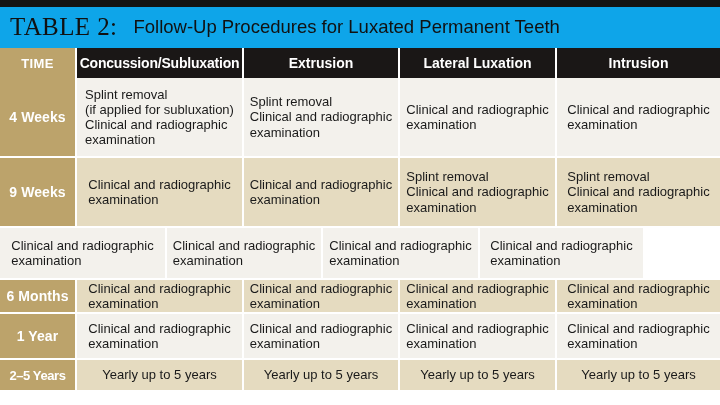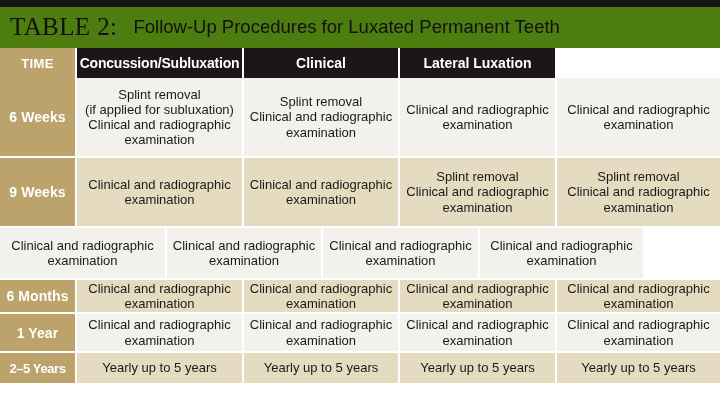--- a/index.html
+++ b/index.html
@@ -34,21 +34,21 @@
     background: #141414;
   }
 
   
   .title-bar {
     position: absolute;
     top: 7px;
     left: 0;
     width: 720px;
     height: 41px;
-    background: #4d7c0f;
+    background: #0ea5e9;
     display: flex;
     align-items: center;
     padding-left: 10px;
     box-sizing: border-box;
     white-space: nowrap;
   }
   .title-label {
     font-family: "Liberation Serif", "DejaVu Serif", serif;
     font-size: 25px;
     letter-spacing: 0.4px;
@@ -81,21 +81,20 @@
     width: 720px;
     box-sizing: border-box;
     align-items: stretch;
   }
 
   .cell {
     box-sizing: border-box;
     display: flex;
     align-items: center;
     justify-content: center;
-    text-align: center;
     padding: 2px 4px;
     overflow: hidden;
   }
 
   
   .col-time { width: 77px; flex: 0 0 77px; }
   .col-1    { width: 167px; flex: 0 0 167px; }
   .col-2    { width: 156px; flex: 0 0 156px; }
   .col-3    { width: 157px; flex: 0 0 157px; }
   .col-4    { width: 163px; flex: 0 0 163px; }
@@ -144,21 +143,21 @@
   }
   .data-cell.last { border-right: none; }
 
   .tone-light .data-cell { background: #f3f1ec; }
   .tone-beige .data-cell { background: #e5dbc0; }
 
   .row-h80 { height: 80px; }
   .row-h70 { height: 70px; }
   .row-h52 { height: 52px; }
   .row-h50 { height: 34px; }
-  .row-h48 { height: 39px; }
+  .row-h48 { height: 46px; }
   .row-h32 { height: 32px; }
 
   .cell-lines { display: block; }
   .cell-lines span { display: block; }
 </style>
 </head>
 <body>
 
 <div class="table-figure">
 
@@ -167,27 +166,28 @@
   <div class="title-bar">
     <span class="title-label">TABLE 2:</span>
     <span class="title-text">Follow-Up Procedures for Luxated Permanent Teeth</span>
   </div>
 
   <div class="grid">
 
     <div class="row row-header">
       <div class="cell col-time hdr-time">TIME</div>
       <div class="cell col-1 hdr-dark squeeze">Concussion/Subluxation</div>
-      <div class="cell col-2 hdr-dark">Clinical</div>
+      <div class="cell col-2 hdr-dark">Extrusion</div>
       <div class="cell col-3 hdr-dark">Lateral Luxation</div>
+      <div class="cell col-4 hdr-dark last">Intrusion</div>
     </div>
 
     <div id="body-rows">
         <div class="row row-h80 tone-light">
-          <div class="cell col-time time-cell">6 Weeks</div>
+          <div class="cell col-time time-cell">4 Weeks</div>
           <div class="cell col-1 data-cell">
             <span class="cell-lines">
               <span>Splint removal</span>
               <span>(if applied for subluxation)</span>
               <span>Clinical and radiographic</span>
               <span>examination</span>
             </span>
           </div>
           <div class="cell col-2 data-cell">
             <span class="cell-lines">

